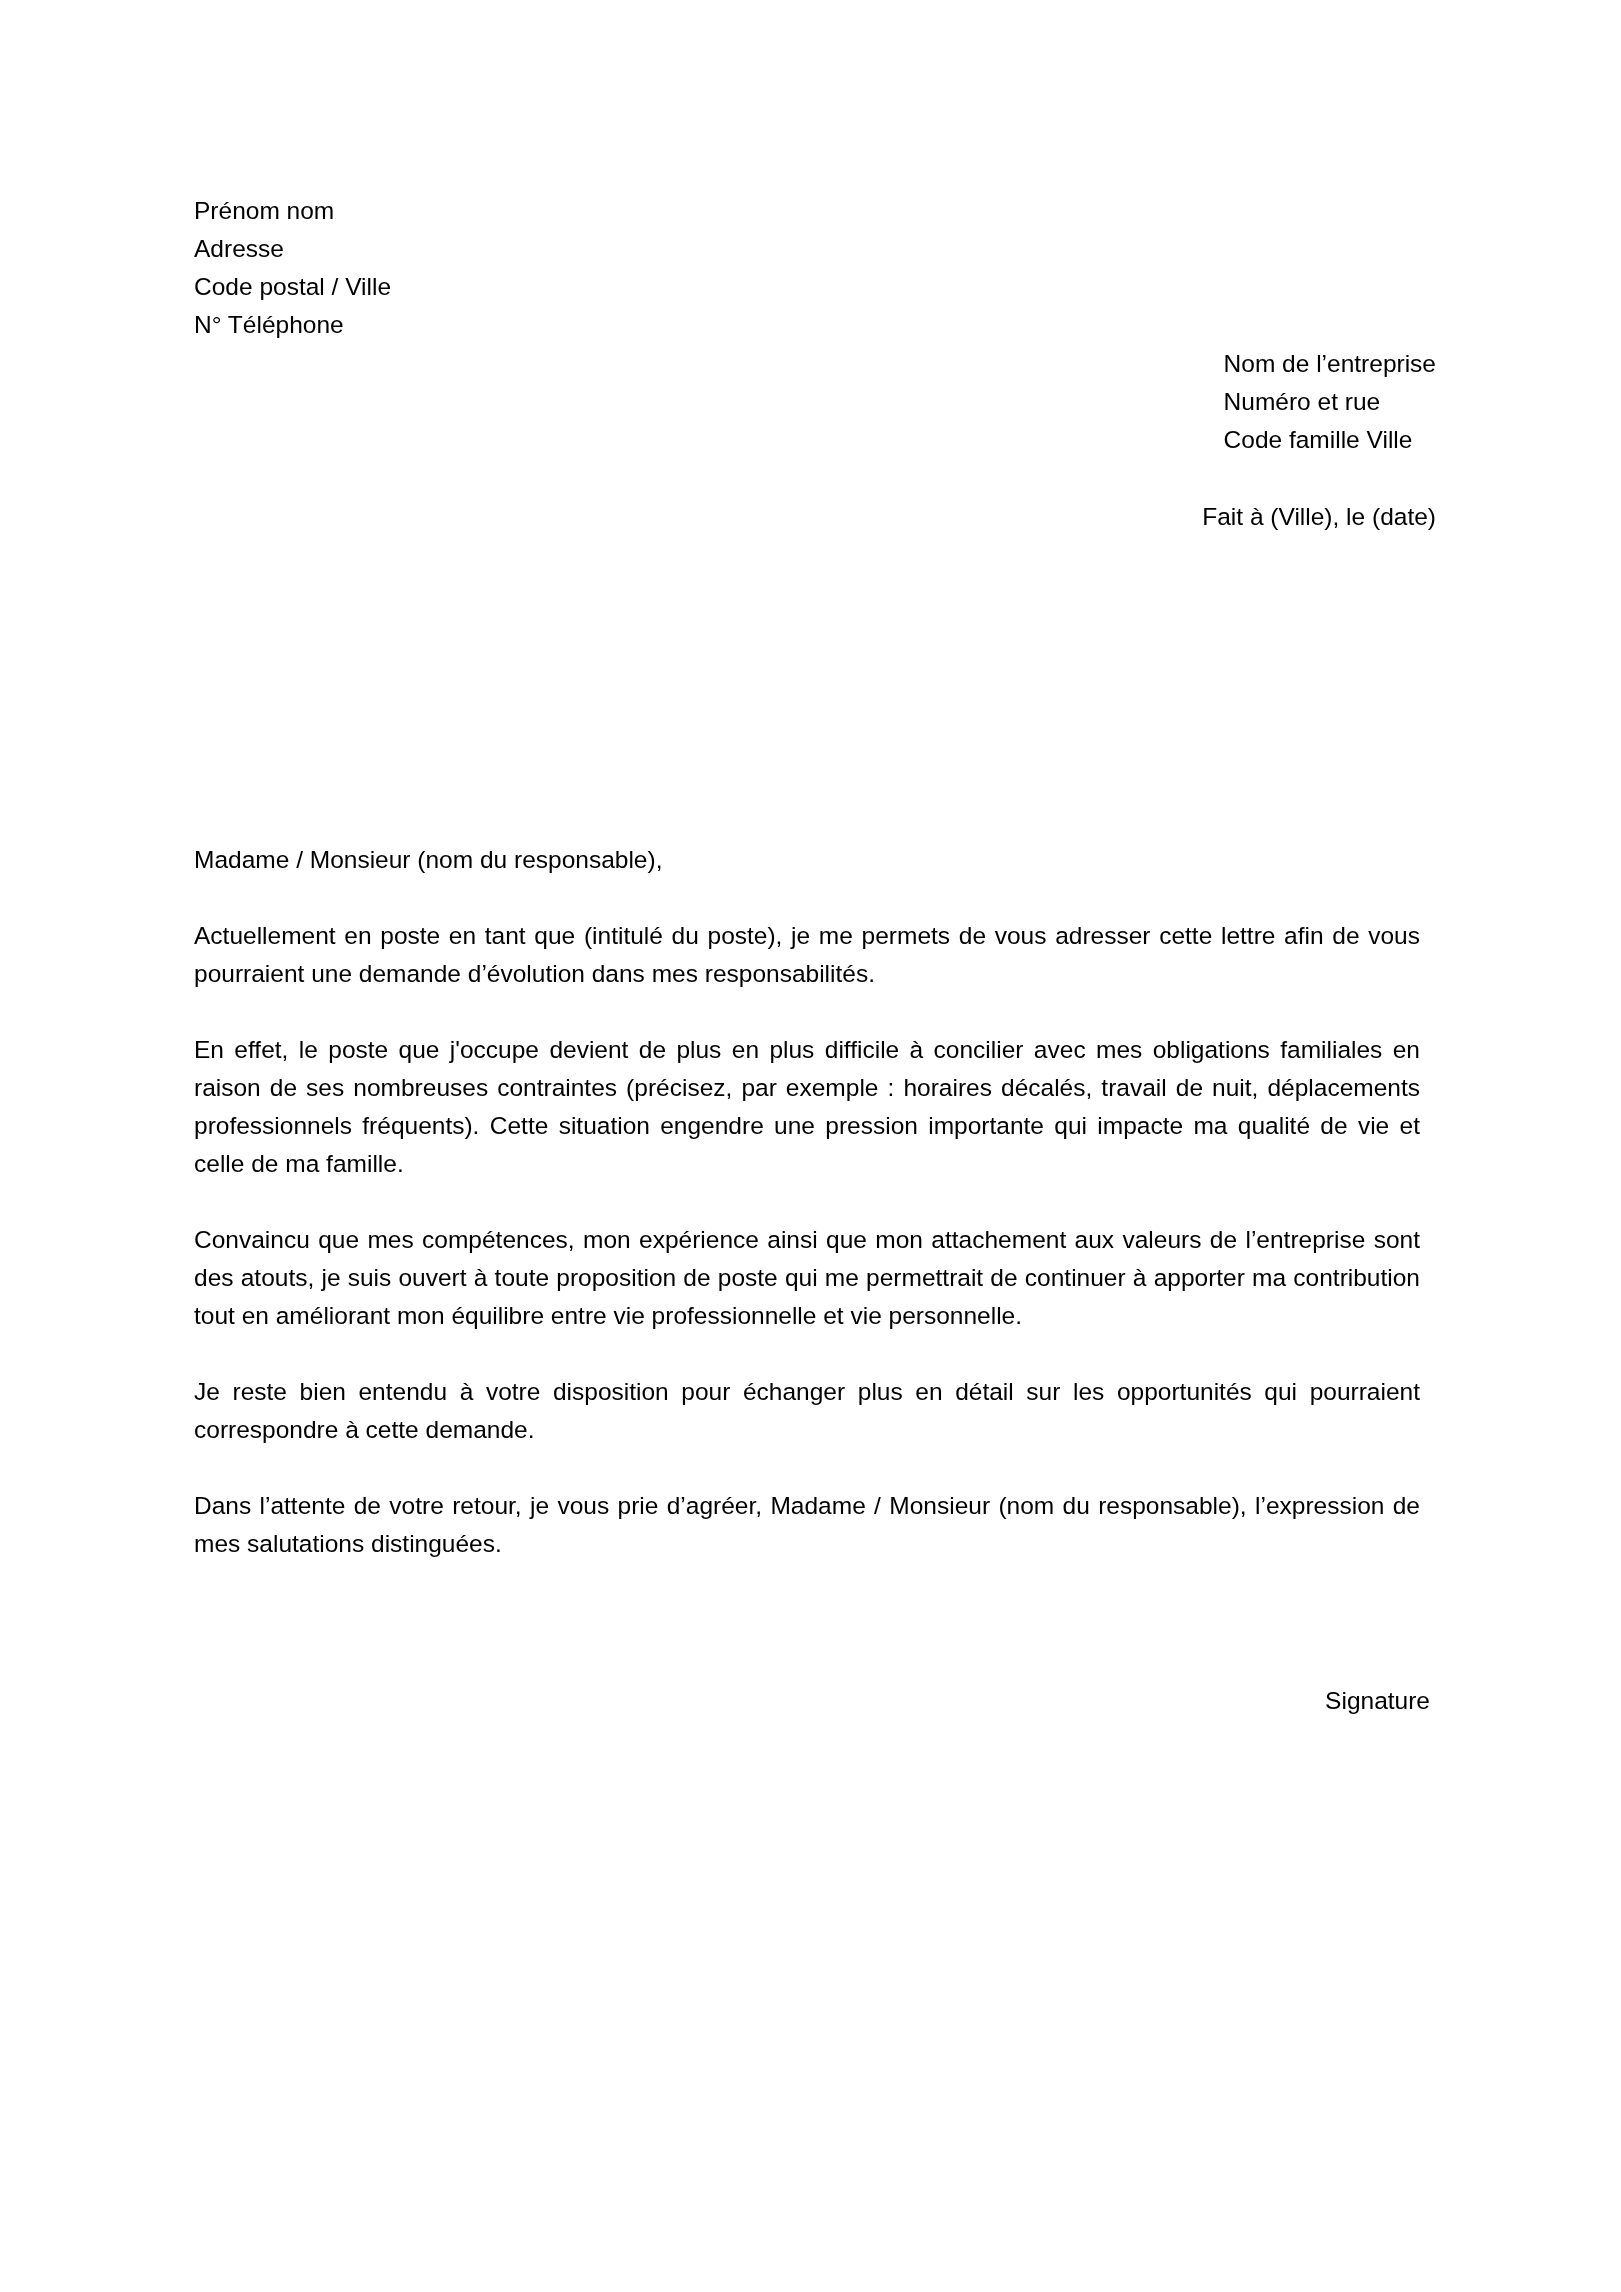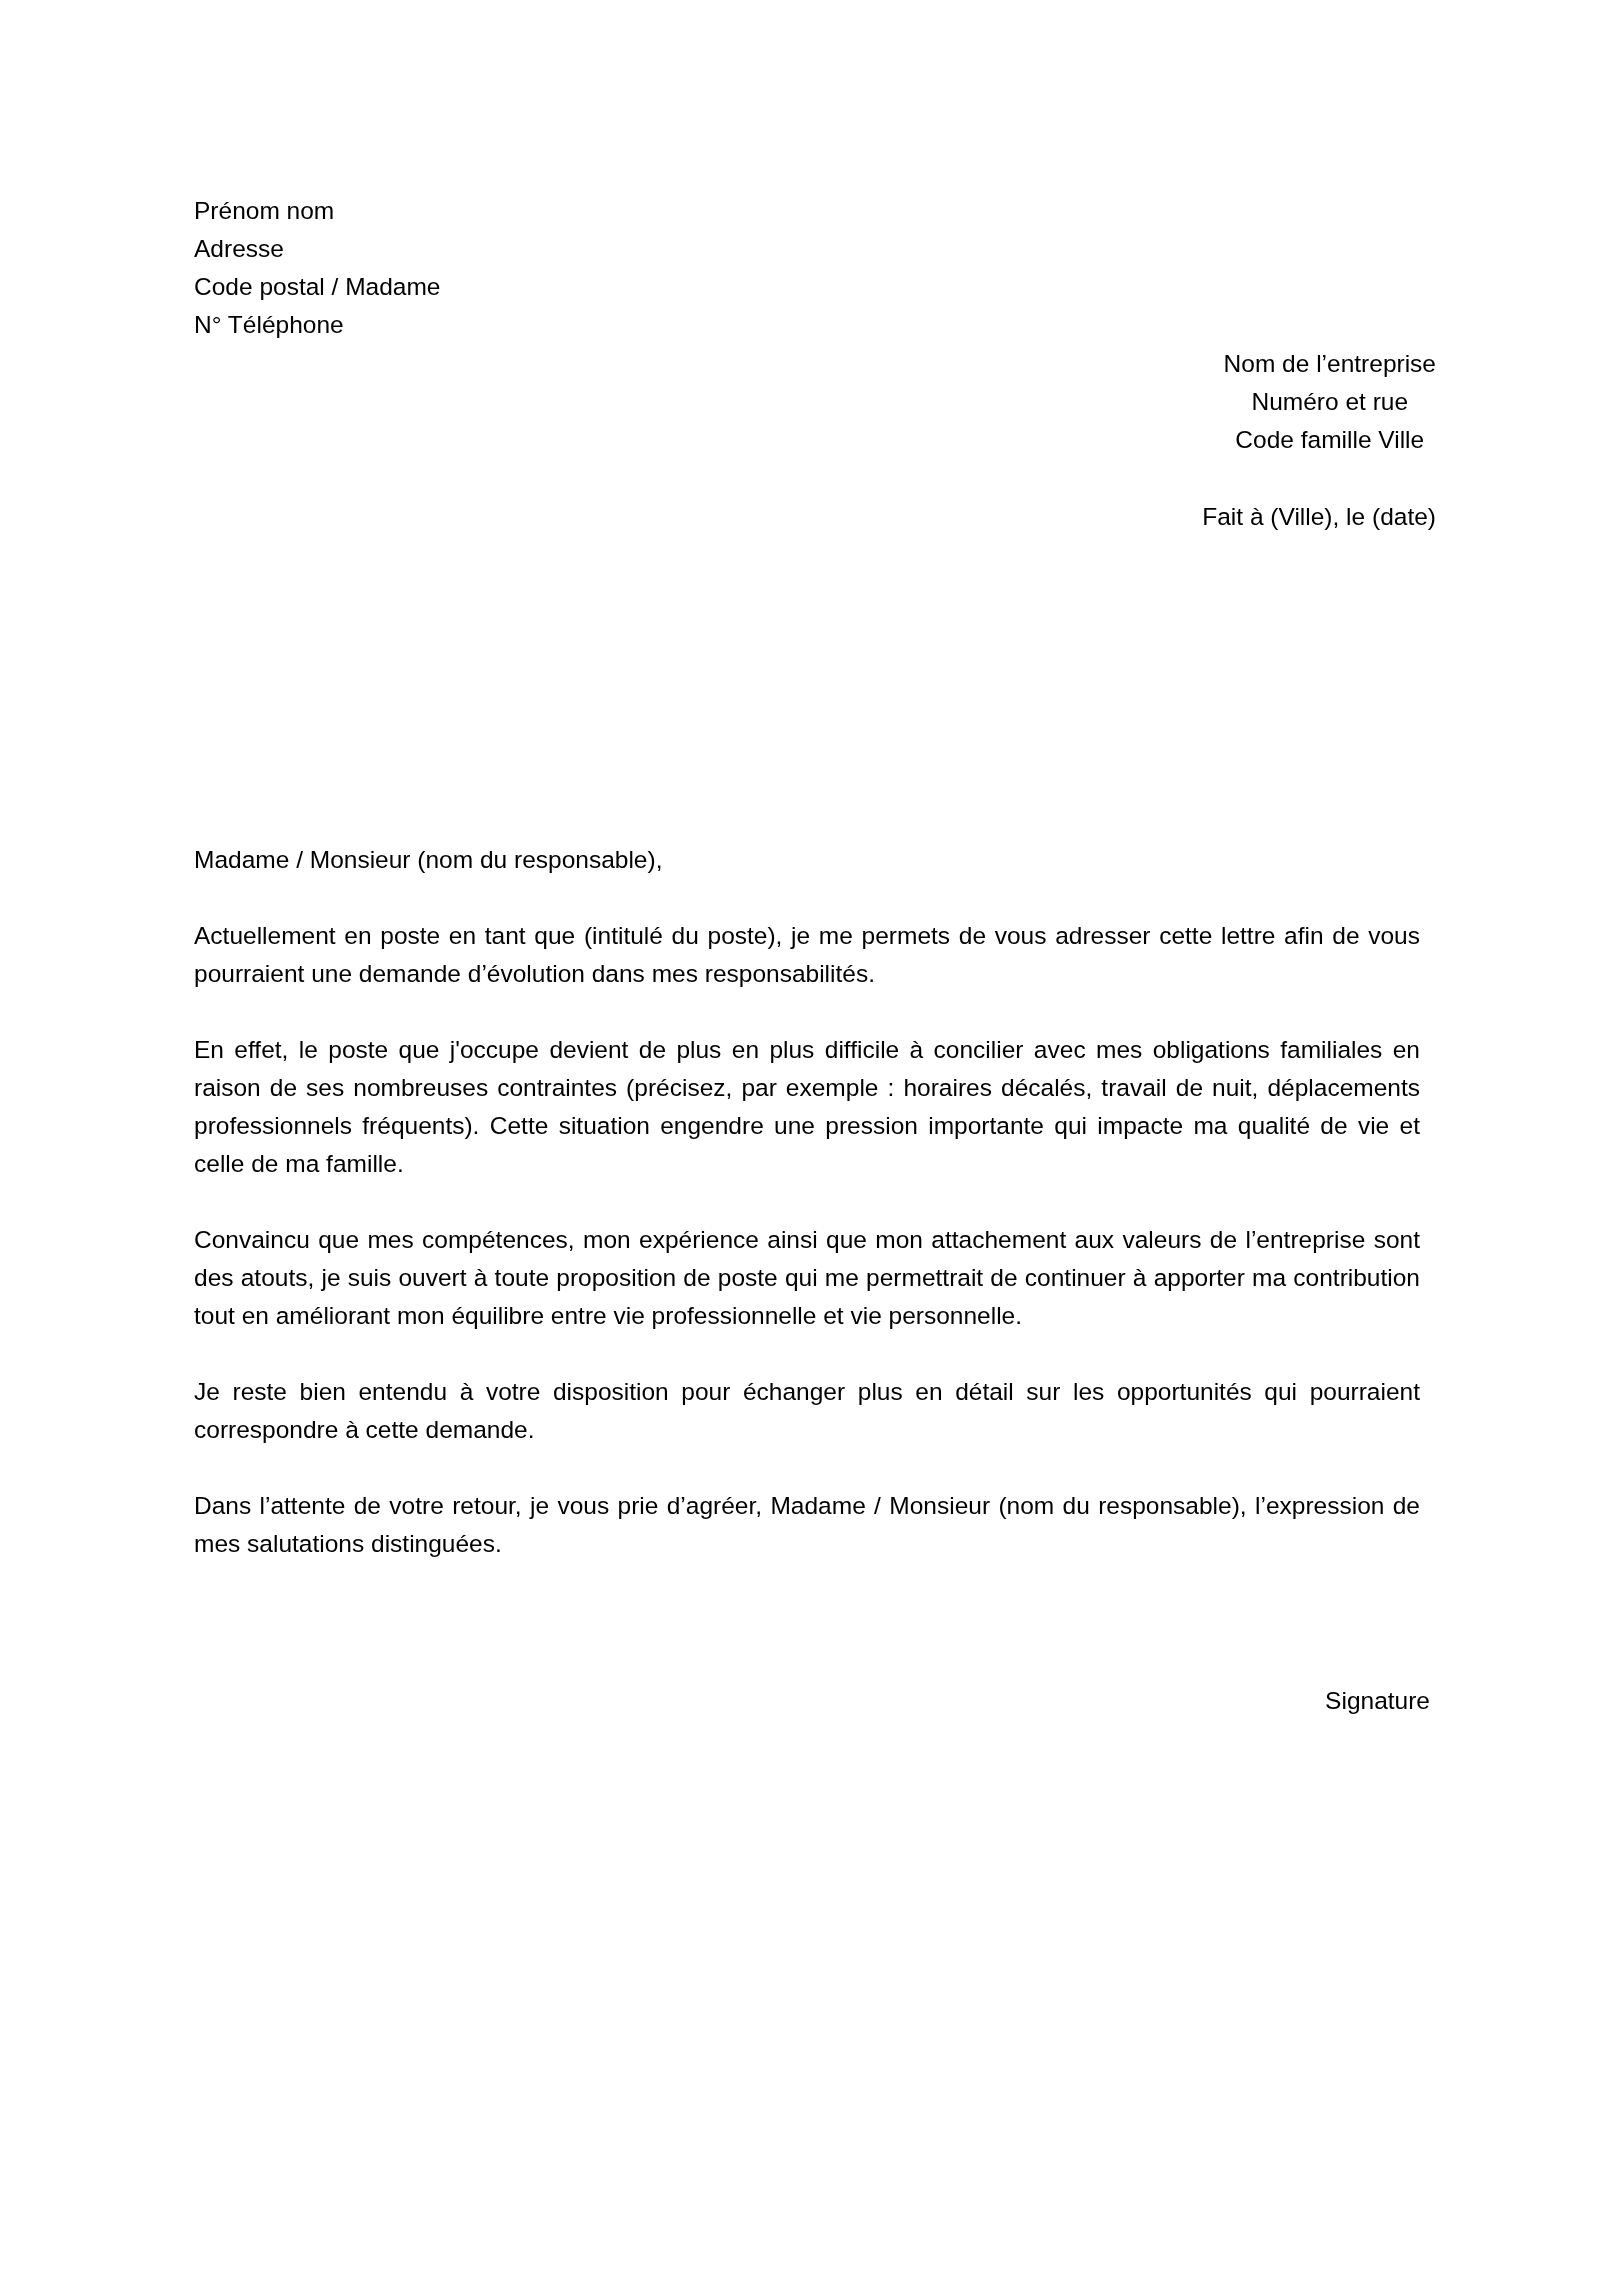--- a/index.html
+++ b/index.html
@@ -1,38 +1,38 @@
 <!DOCTYPE html>
 <html><head>
 <meta charset="utf-8">
 <style>
   html, body { margin:0; padding:0; background:#ffffff; }
   body { width:1621px; height:2293px; position:relative; overflow:hidden;
     font-family: "Liberation Sans", "DejaVu Sans", sans-serif; color:#000; }
   .page { position:absolute; left:0; top:0; width:1621px; height:2184px; background:#fff; }
   .text { font-size:24.5px; line-height:38px; }
   .sender { position:absolute; left:194px; top:192px; }
-  .recipient { position:absolute; right:185px; top:345px; text-align:center; }
+  .recipient { position:absolute; right:185px; top:345px; text-align:left; }
   .date { position:absolute; right:185px; top:498px; text-align:center; }
   .subject { position:absolute; left:194px; top:659px; }
   .subject .u { text-decoration:underline; }
   .body { position:absolute; left:194px; top:841px; width:1242px; }
   .body p { margin:0 16px 38px 0; text-align:justify; }
   .signature { position:absolute; right:191px; top:1682px; }
   .line { display:block; white-space:nowrap; }
 </style>
 </head>
 <body>
 
 <div class="page">
 
   <div class="sender text">
     <span class="line">Prénom nom</span>
     <span class="line">Adresse</span>
-    <span class="line">Code postal / Madame</span>
+    <span class="line">Code postal / Ville</span>
     <span class="line">N° Téléphone</span>
   </div>
 
   <div class="recipient text">
     <span class="line">Nom de l’entreprise</span>
     <span class="line">Numéro et rue</span>
     <span class="line">Code famille Ville</span>
   </div>
 
   <div class="date text">Fait à (Ville), le (date)</div>

